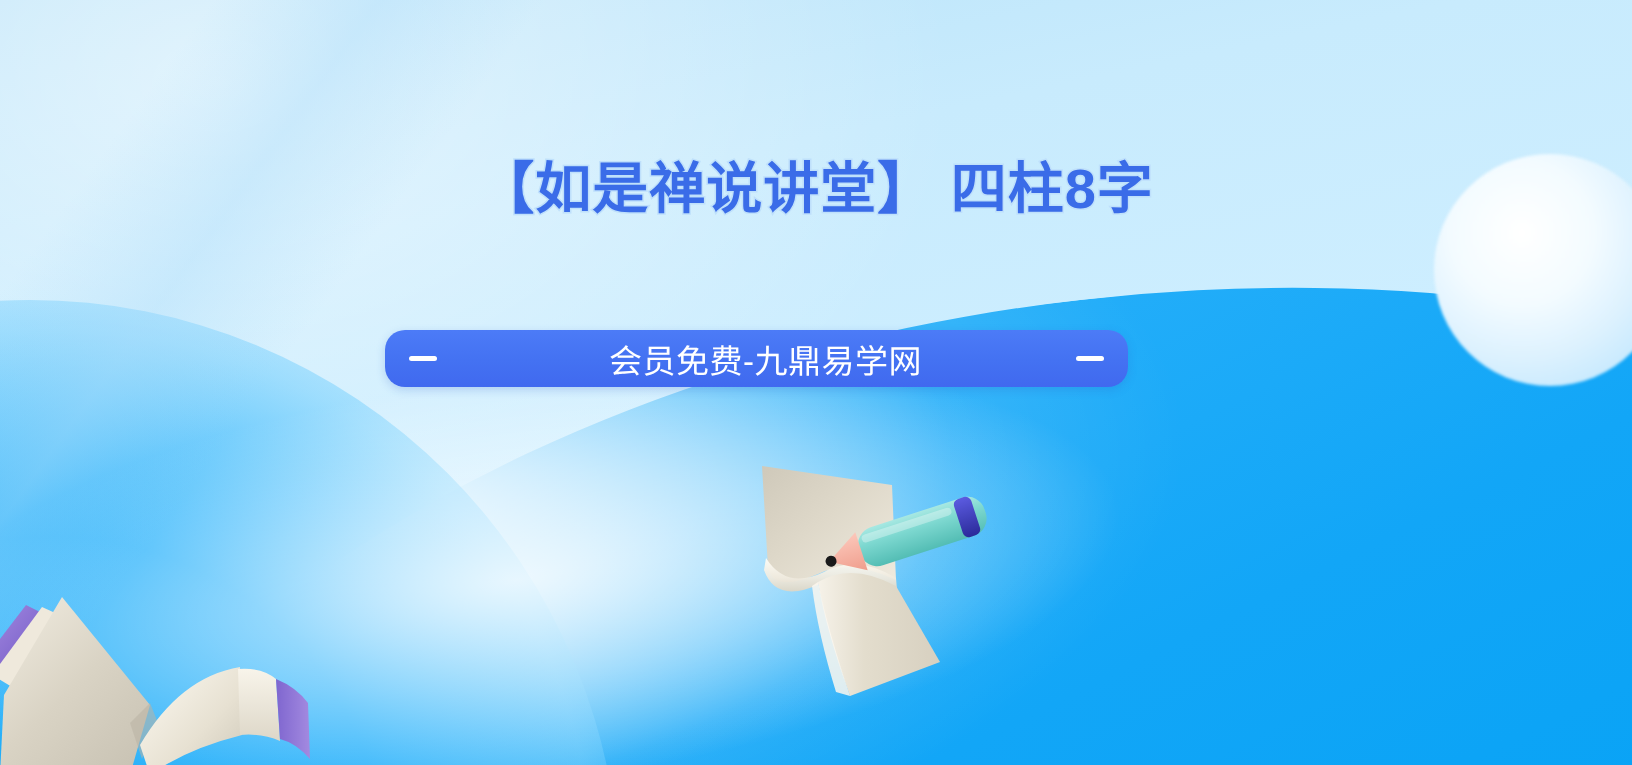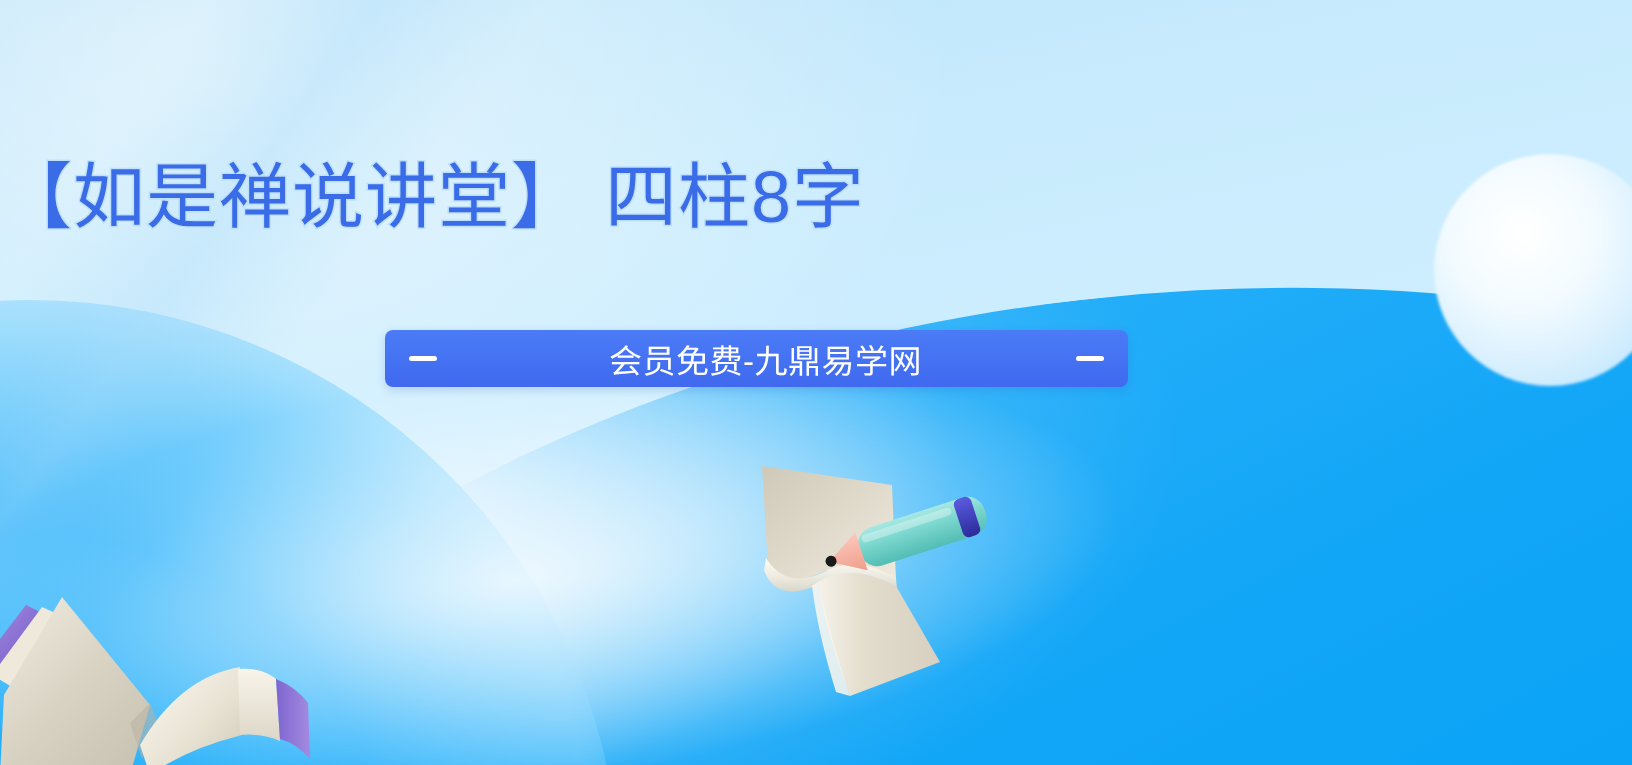--- a/index.html
+++ b/index.html
@@ -93,40 +93,40 @@
     filter: blur(1.5px);
     pointer-events: none;
   }
 
   
   .headline {
     position: absolute;
     left: 0;
     right: 0;
     top: 160px;
-    text-align: left;
-    font-size: 72px;
+    text-align: center;
+    font-size: 56px;
     line-height: 1.05;
-    font-weight: 400;
+    font-weight: 700;
     letter-spacing: 1px;
     color: #3a6ce8;
     -webkit-text-stroke: 3px #bfe0fb;
     paint-order: stroke fill;
     white-space: pre;
     user-select: none;
   }
 
   
   .cta {
     position: absolute;
     left: 385px;
     top: 330px;
     width: 743px;
     height: 57px;
-    border-radius: 8px;
+    border-radius: 20px;
     background: linear-gradient(180deg, #4c7bf7 0%, #4472f2 52%, #4069ef 100%);
     box-shadow: 0 3px 10px rgba(40,90,200,0.22);
     display: flex;
     align-items: center;
     justify-content: center;
     box-sizing: border-box;
     padding: 0 24px;
   }
   .cta-dash {
     flex: 0 0 auto;

